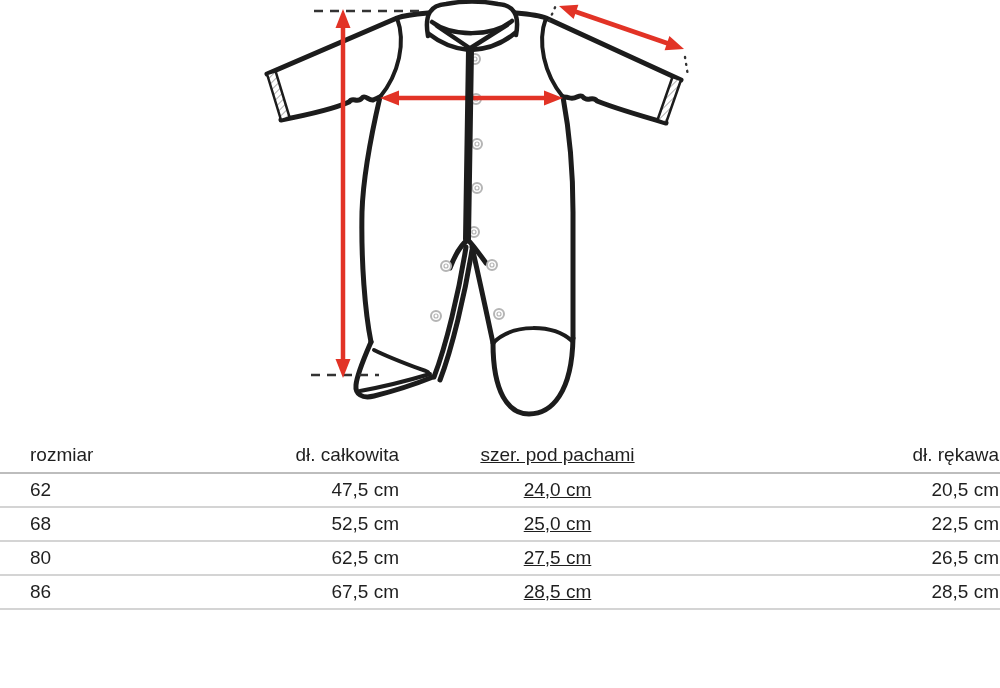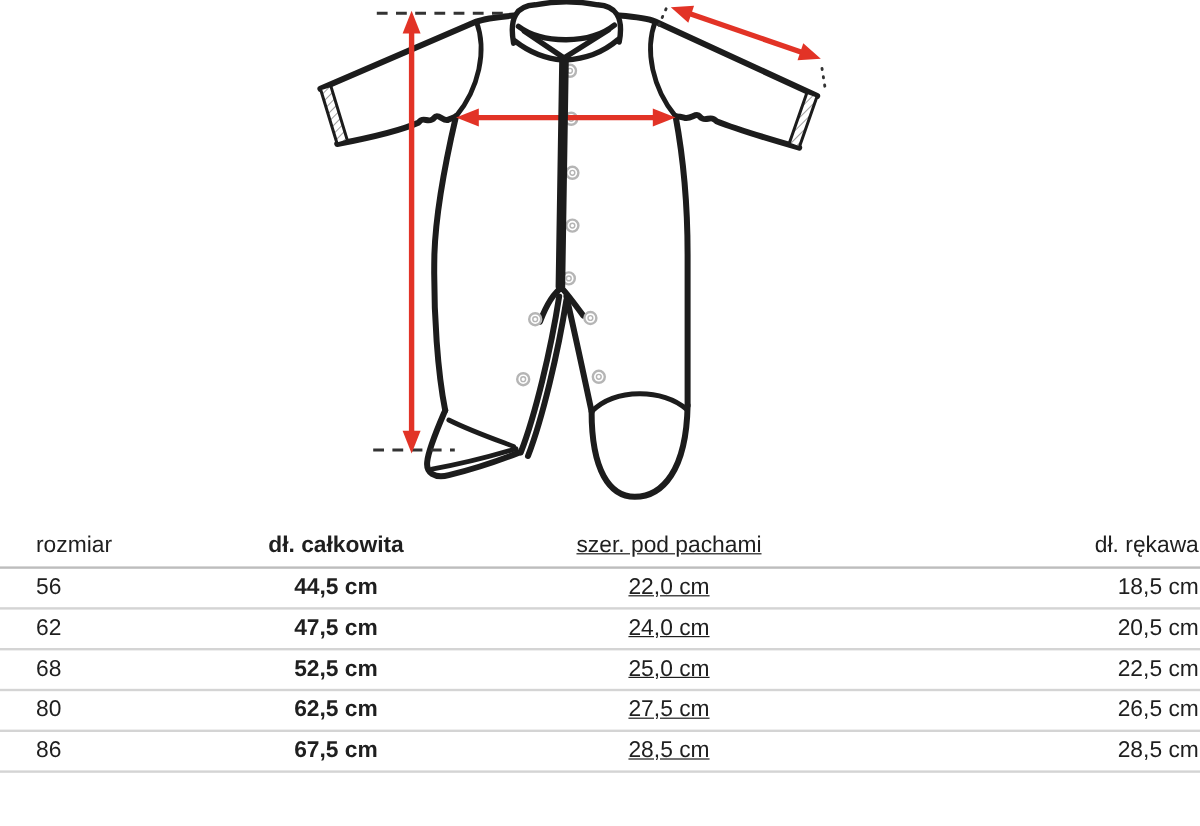--- a/index.html
+++ b/index.html
@@ -24,21 +24,21 @@
   .arrow-head{fill:var(--arrow-red);stroke:none;}
   .dash{fill:none;stroke:var(--guide);stroke-width:2.4;stroke-dasharray:9 7;}
   .dots{fill:none;stroke:var(--guide);stroke-width:2.4;stroke-dasharray:1 6;stroke-linecap:round;}
 
   
   .size-table{position:absolute;top:438px;left:0;width:1000px;}
   table{width:100%;border-collapse:collapse;color:var(--text);font-size:19px;}
   thead th{font-weight:400;height:35px;border-bottom:2px solid var(--header-divider);}
   tbody td{height:34px;border-bottom:2px solid var(--divider);}
   .c1{width:16%;text-align:left;padding-left:30px;}
-  .c2{width:24%;text-align:center;font-weight:bold;}
+  .c2{width:24%;text-align:right;}
   .c3{width:31.5%;text-align:center;text-decoration:underline;}
   .c4{width:28.5%;text-align:right;}
 </style>
 </head>
 <body>
 
 <div class="page">
 
   <svg class="figure" viewBox="0 0 1000 438" aria-hidden="true">
     <defs>
@@ -161,26 +161,20 @@
       <thead>
         <tr>
           <th class="c1">rozmiar</th>
           <th class="c2">dł. całkowita</th>
           <th class="c3">szer. pod pachami</th>
           <th class="c4">dł. rękawa</th>
         </tr>
       </thead>
       <tbody>
           <tr>
-    <td class="c1">56</td>
-    <td class="c2">44,5 cm</td>
-    <td class="c3">22,0 cm</td>
-    <td class="c4">18,5 cm</td>
-  </tr>
-          <tr>
     <td class="c1">62</td>
     <td class="c2">47,5 cm</td>
     <td class="c3">24,0 cm</td>
     <td class="c4">20,5 cm</td>
   </tr>
           <tr>
     <td class="c1">68</td>
     <td class="c2">52,5 cm</td>
     <td class="c3">25,0 cm</td>
     <td class="c4">22,5 cm</td>

